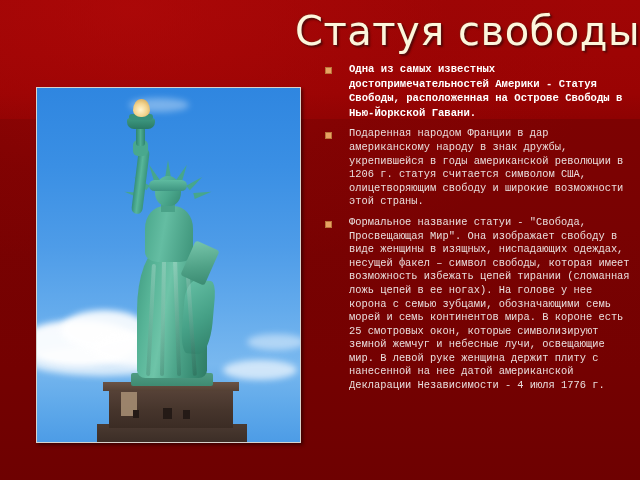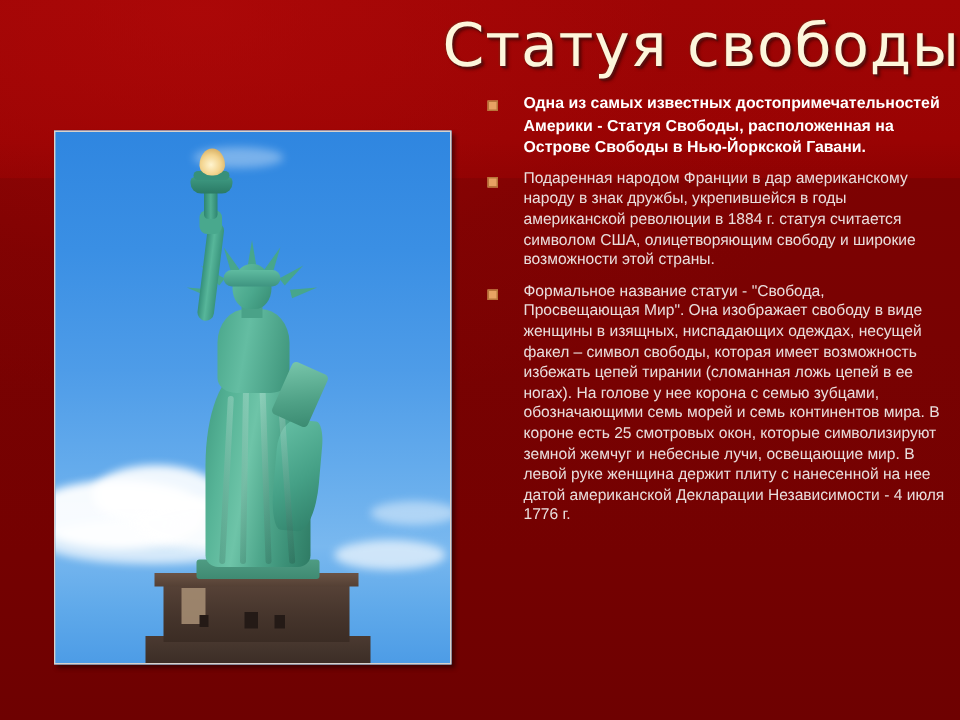--- a/index.html
+++ b/index.html
@@ -262,21 +262,21 @@
     height: 7px;
     margin-top: 5px;
     margin-right: 17px;
     background: #e8a263;
     border: 1px solid #b9753a;
     box-sizing: border-box;
   }
   .bullet-text {
     flex: 1 1 auto;
     color: #f3eceb;
-    font-family: Liberation Sans, sans-serif;
+    font-family: Liberation Mono, monospace;
     font-size: 10.4px;
     line-height: 13.6px;
     text-align: left;
   }
   .bullet-row.lead .bullet-text {
     font-weight: bold;
     font-size: 10.6px;
     line-height: 14.6px;
     color: #ffffff;
   }
@@ -353,21 +353,21 @@
 
   <div class="content">
 
     <div class="bullet-row lead">
       <span class="bullet-marker"></span>
       <span class="bullet-text">Одна из самых известных достопримечательностей Америки - Статуя Свободы, расположенная на Острове Свободы в Нью-Йоркской Гавани.</span>
     </div>
 
     <div class="bullet-row p2">
       <span class="bullet-marker"></span>
-      <span class="bullet-text">Подаренная народом Франции в дар американскому народу в знак дружбы, укрепившейся в годы американской революции в 1884 г. статуя считается символом США, олицетворяющим свободу и широкие возможности этой страны.</span>
+      <span class="bullet-text">Подаренная народом Франции в дар американскому народу в знак дружбы, укрепившейся в годы американской революции в 1206 г. статуя считается символом США, олицетворяющим свободу и широкие возможности этой страны.</span>
     </div>
 
     <div class="bullet-row p3">
       <span class="bullet-marker"></span>
       <span class="bullet-text">Формальное название статуи - "Свобода, Просвещающая Мир". Она изображает свободу в виде женщины в изящных, ниспадающих одеждах, несущей факел – символ свободы, которая имеет возможность избежать цепей тирании (сломанная ложь цепей в ее ногах). На голове у нее корона с семью зубцами, обозначающими семь морей и семь континентов мира. В короне есть 25 смотровых окон, которые символизируют земной жемчуг и небесные лучи, освещающие мир. В левой руке женщина держит плиту с нанесенной на нее датой американской Декларации Независимости - 4 июля 1776 г.</span>
     </div>
 
   </div>
 </div>
 

